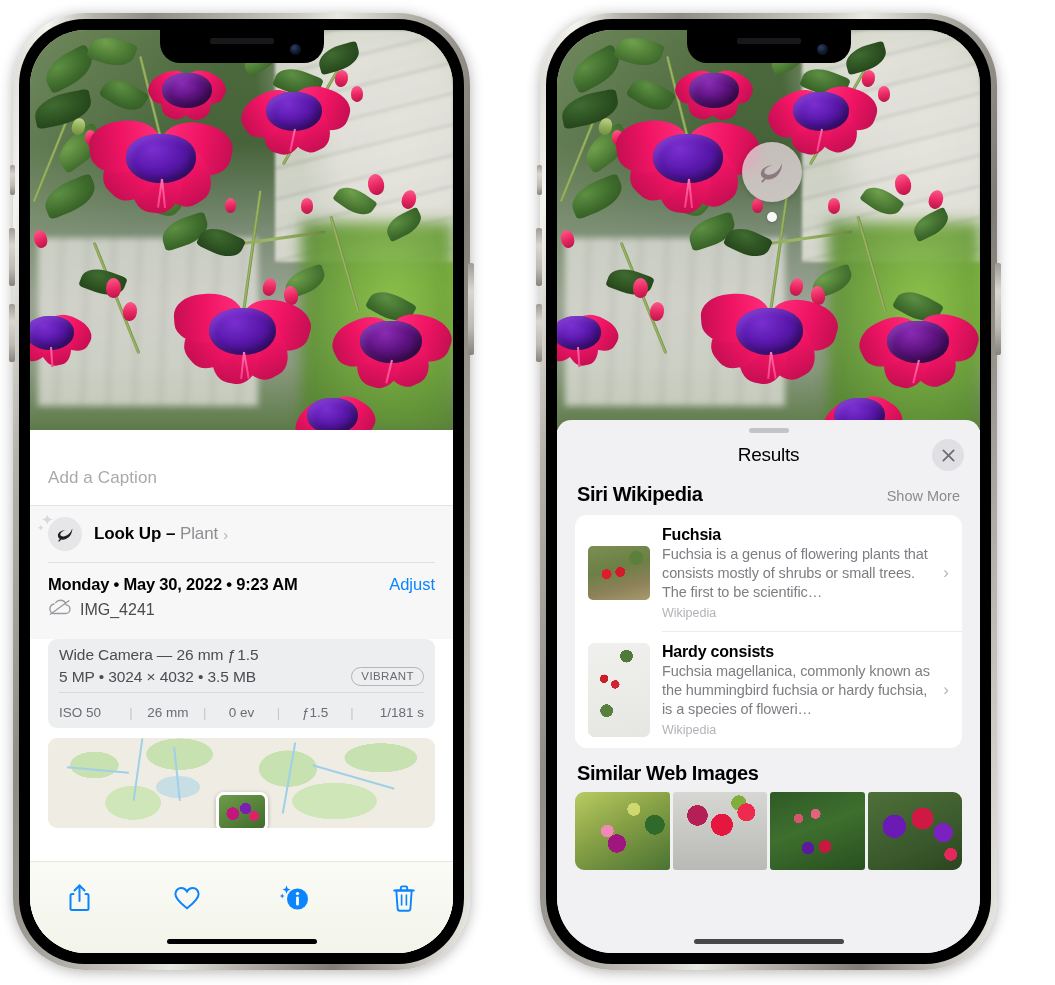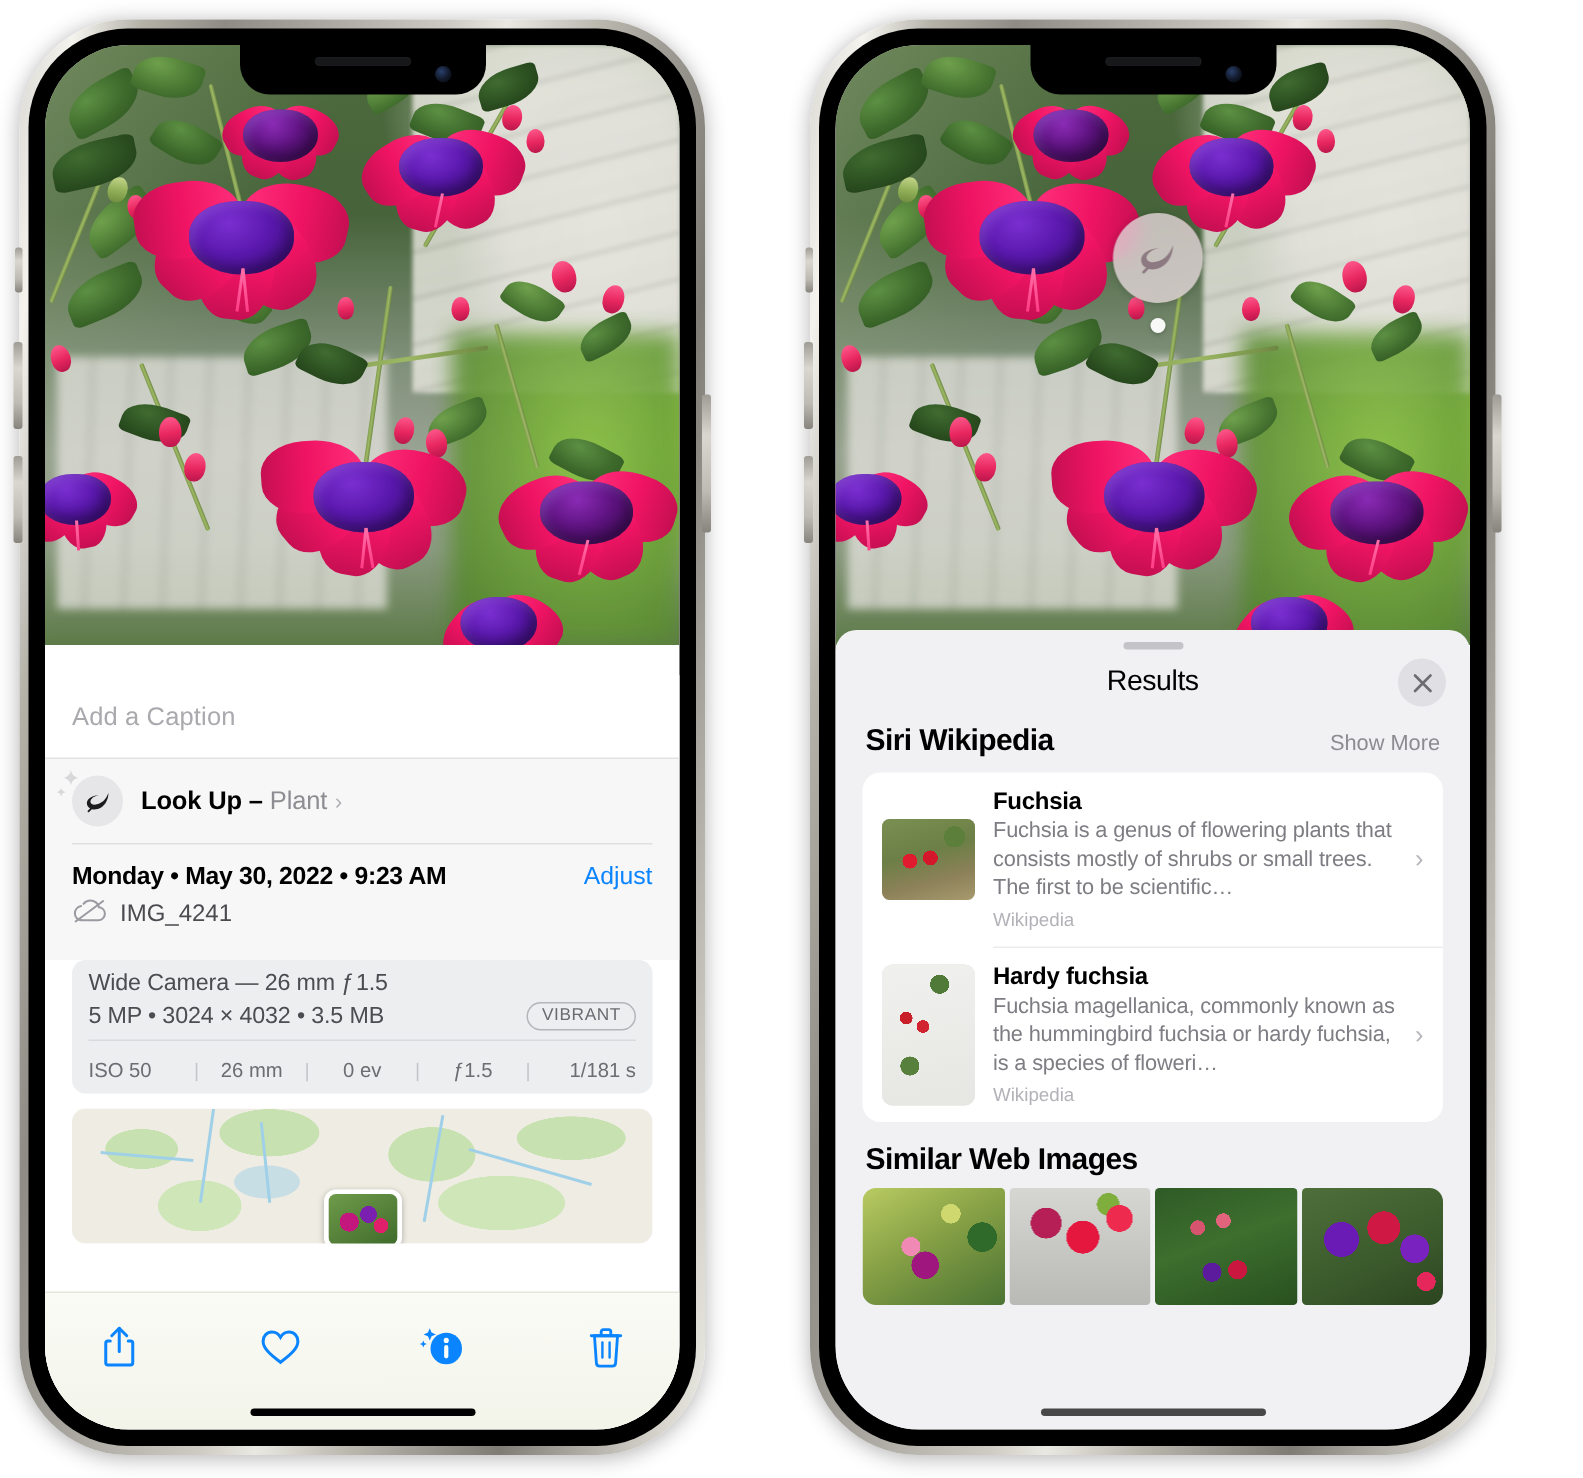--- a/index.html
+++ b/index.html
@@ -773,21 +773,21 @@
             <div class="kn-row">
               <span class="kn-thumb tall">
                 <span class="t-art" style="background:
                     radial-gradient(circle 6px at 26% 38%, #c91f28 0 70%, rgba(201,31,40,0) 71%),
                     radial-gradient(circle 6px at 44% 44%, #d22430 0 70%, rgba(210,36,48,0) 71%),
                     radial-gradient(circle 9px at 62% 14%, #4f7a37 0 70%, rgba(79,122,55,0) 71%),
                     radial-gradient(circle 9px at 30% 72%, #56803c 0 70%, rgba(86,128,60,0) 71%),
                     linear-gradient(170deg,#f0f0ee 0%,#e6e6e2 100%);"></span>
               </span>
               <span class="kn-body">
-                <span class="kn-title" style="display:block">Hardy fuchsia</span>
+                <span class="kn-title" style="display:block">Hardy consists</span>
                 <span class="kn-desc" style="display:block">Fuchsia magellanica, commonly known as the hummingbird fuchsia or hardy fuchsia, is a species of floweri…</span>
                 <span class="kn-src" style="display:block">Wikipedia</span>
               </span>
               <span class="kn-chev">›</span>
             </div>
           </div>
 
           <div class="sec-head" style="padding-top:14px;padding-bottom:7px;">
             <span class="sec-title">Similar Web Images</span>
           </div>

